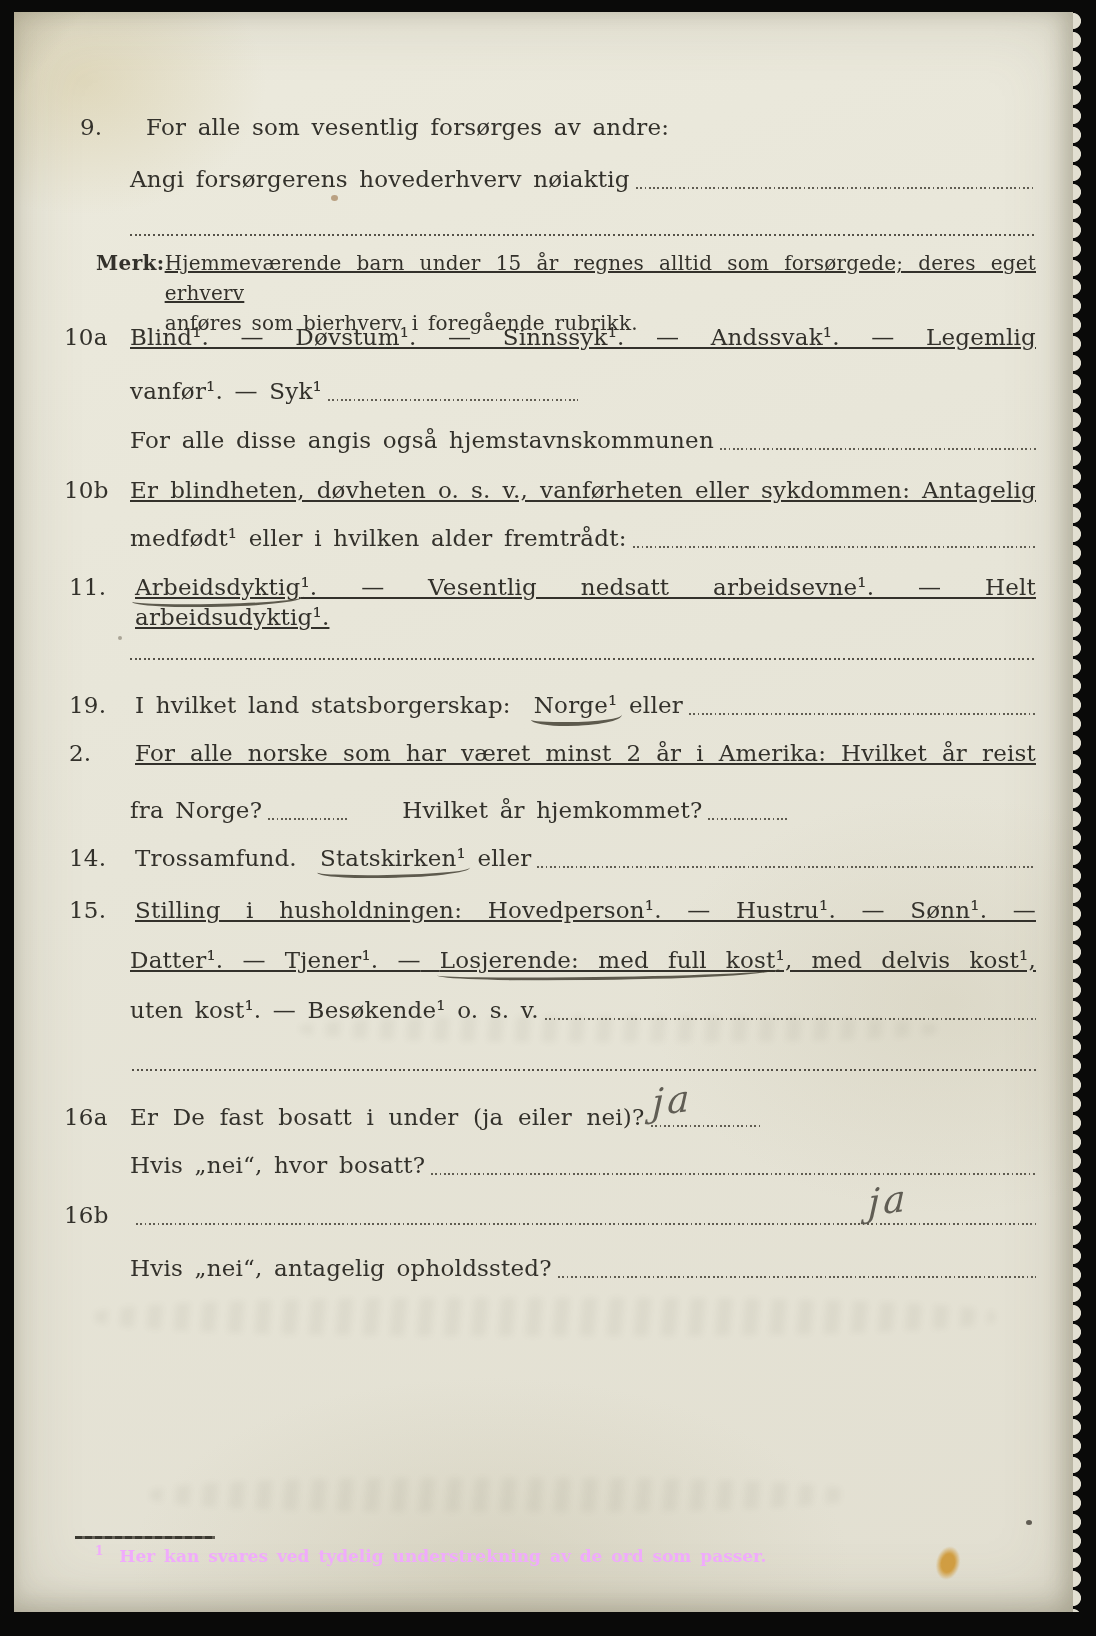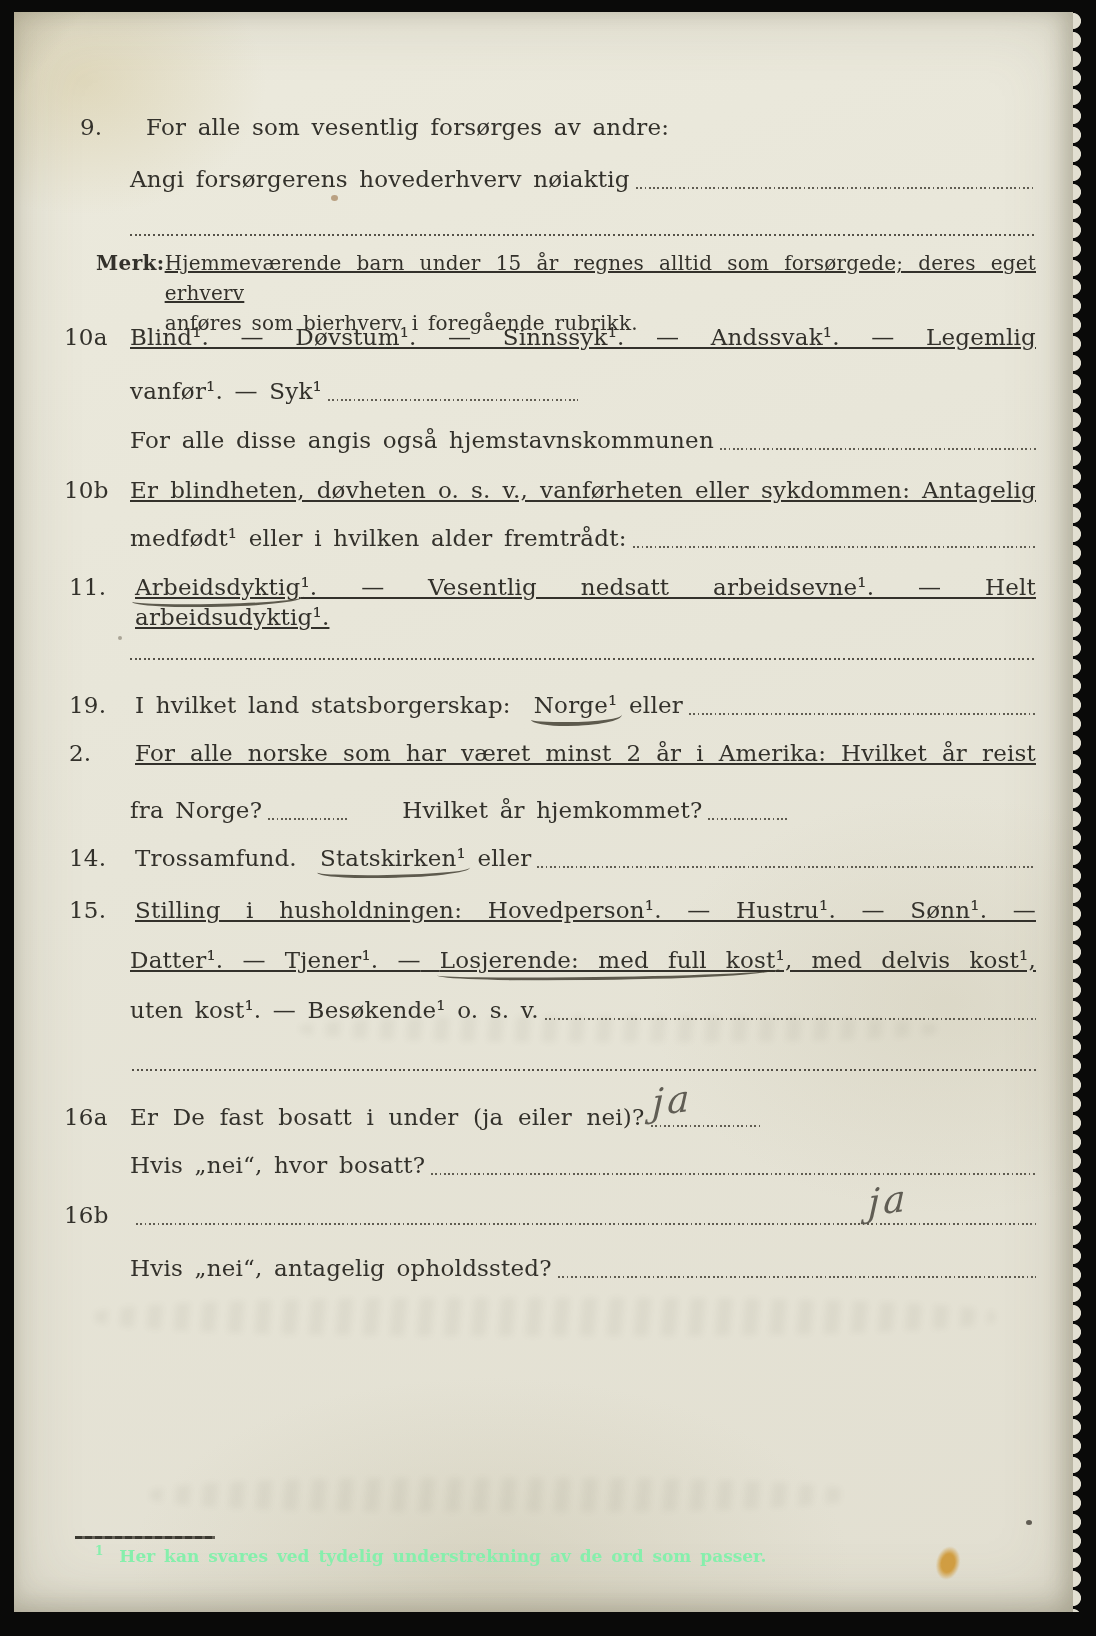--- a/index.html
+++ b/index.html
@@ -44,21 +44,21 @@
   .hand{position:absolute;font-family:"DejaVu Serif",serif;font-style:italic;
     font-size:37px;color:#55524a;transform:rotate(-7deg) skewX(-9deg);
     letter-spacing:4px;opacity:.92;}
   
   .merkrow .num{font-weight:bold;letter-spacing:.4px;margin-left:32px;}
   .merkrow{font-size:20px;line-height:30px;word-spacing:3px;}
   
   .fnrule{position:absolute;left:75px;top:1536px;width:140px;height:3px;
     background:repeating-linear-gradient(90deg,#3a3830 0 7px, rgba(86,82,72,.9) 7px 10px);}
   .footnote{position:absolute;left:95px;top:1544px;font-size:17px;font-weight:bold;
-    word-spacing:3px;color:#86efac;text-align:center;}
+    word-spacing:3px;color:#f0abfc;text-align:center;}
   .fnmark{font-size:12px;vertical-align:super;margin-right:16px;}
   
   .bleed{position:absolute;filter:blur(3px);opacity:.10;border-radius:40%;
     background:repeating-linear-gradient(95deg, rgba(88,86,68,.55) 0 14px, transparent 14px 27px);}
   .stain-y{position:absolute;left:936px;top:1546px;width:24px;height:34px;
     background:radial-gradient(closest-side,#cf9733 55%, rgba(207,151,51,0));
     transform:rotate(14deg);filter:blur(.6px);opacity:.9;border-radius:45%;}
   .speck{position:absolute;border-radius:50%;}
   .sp1{left:1026px;top:1520px;width:6px;height:5px;background:#2e2a22;opacity:.72;}
   .sp2{left:331px;top:195px;width:7px;height:6px;background:#8a5a2a;opacity:.5;}

